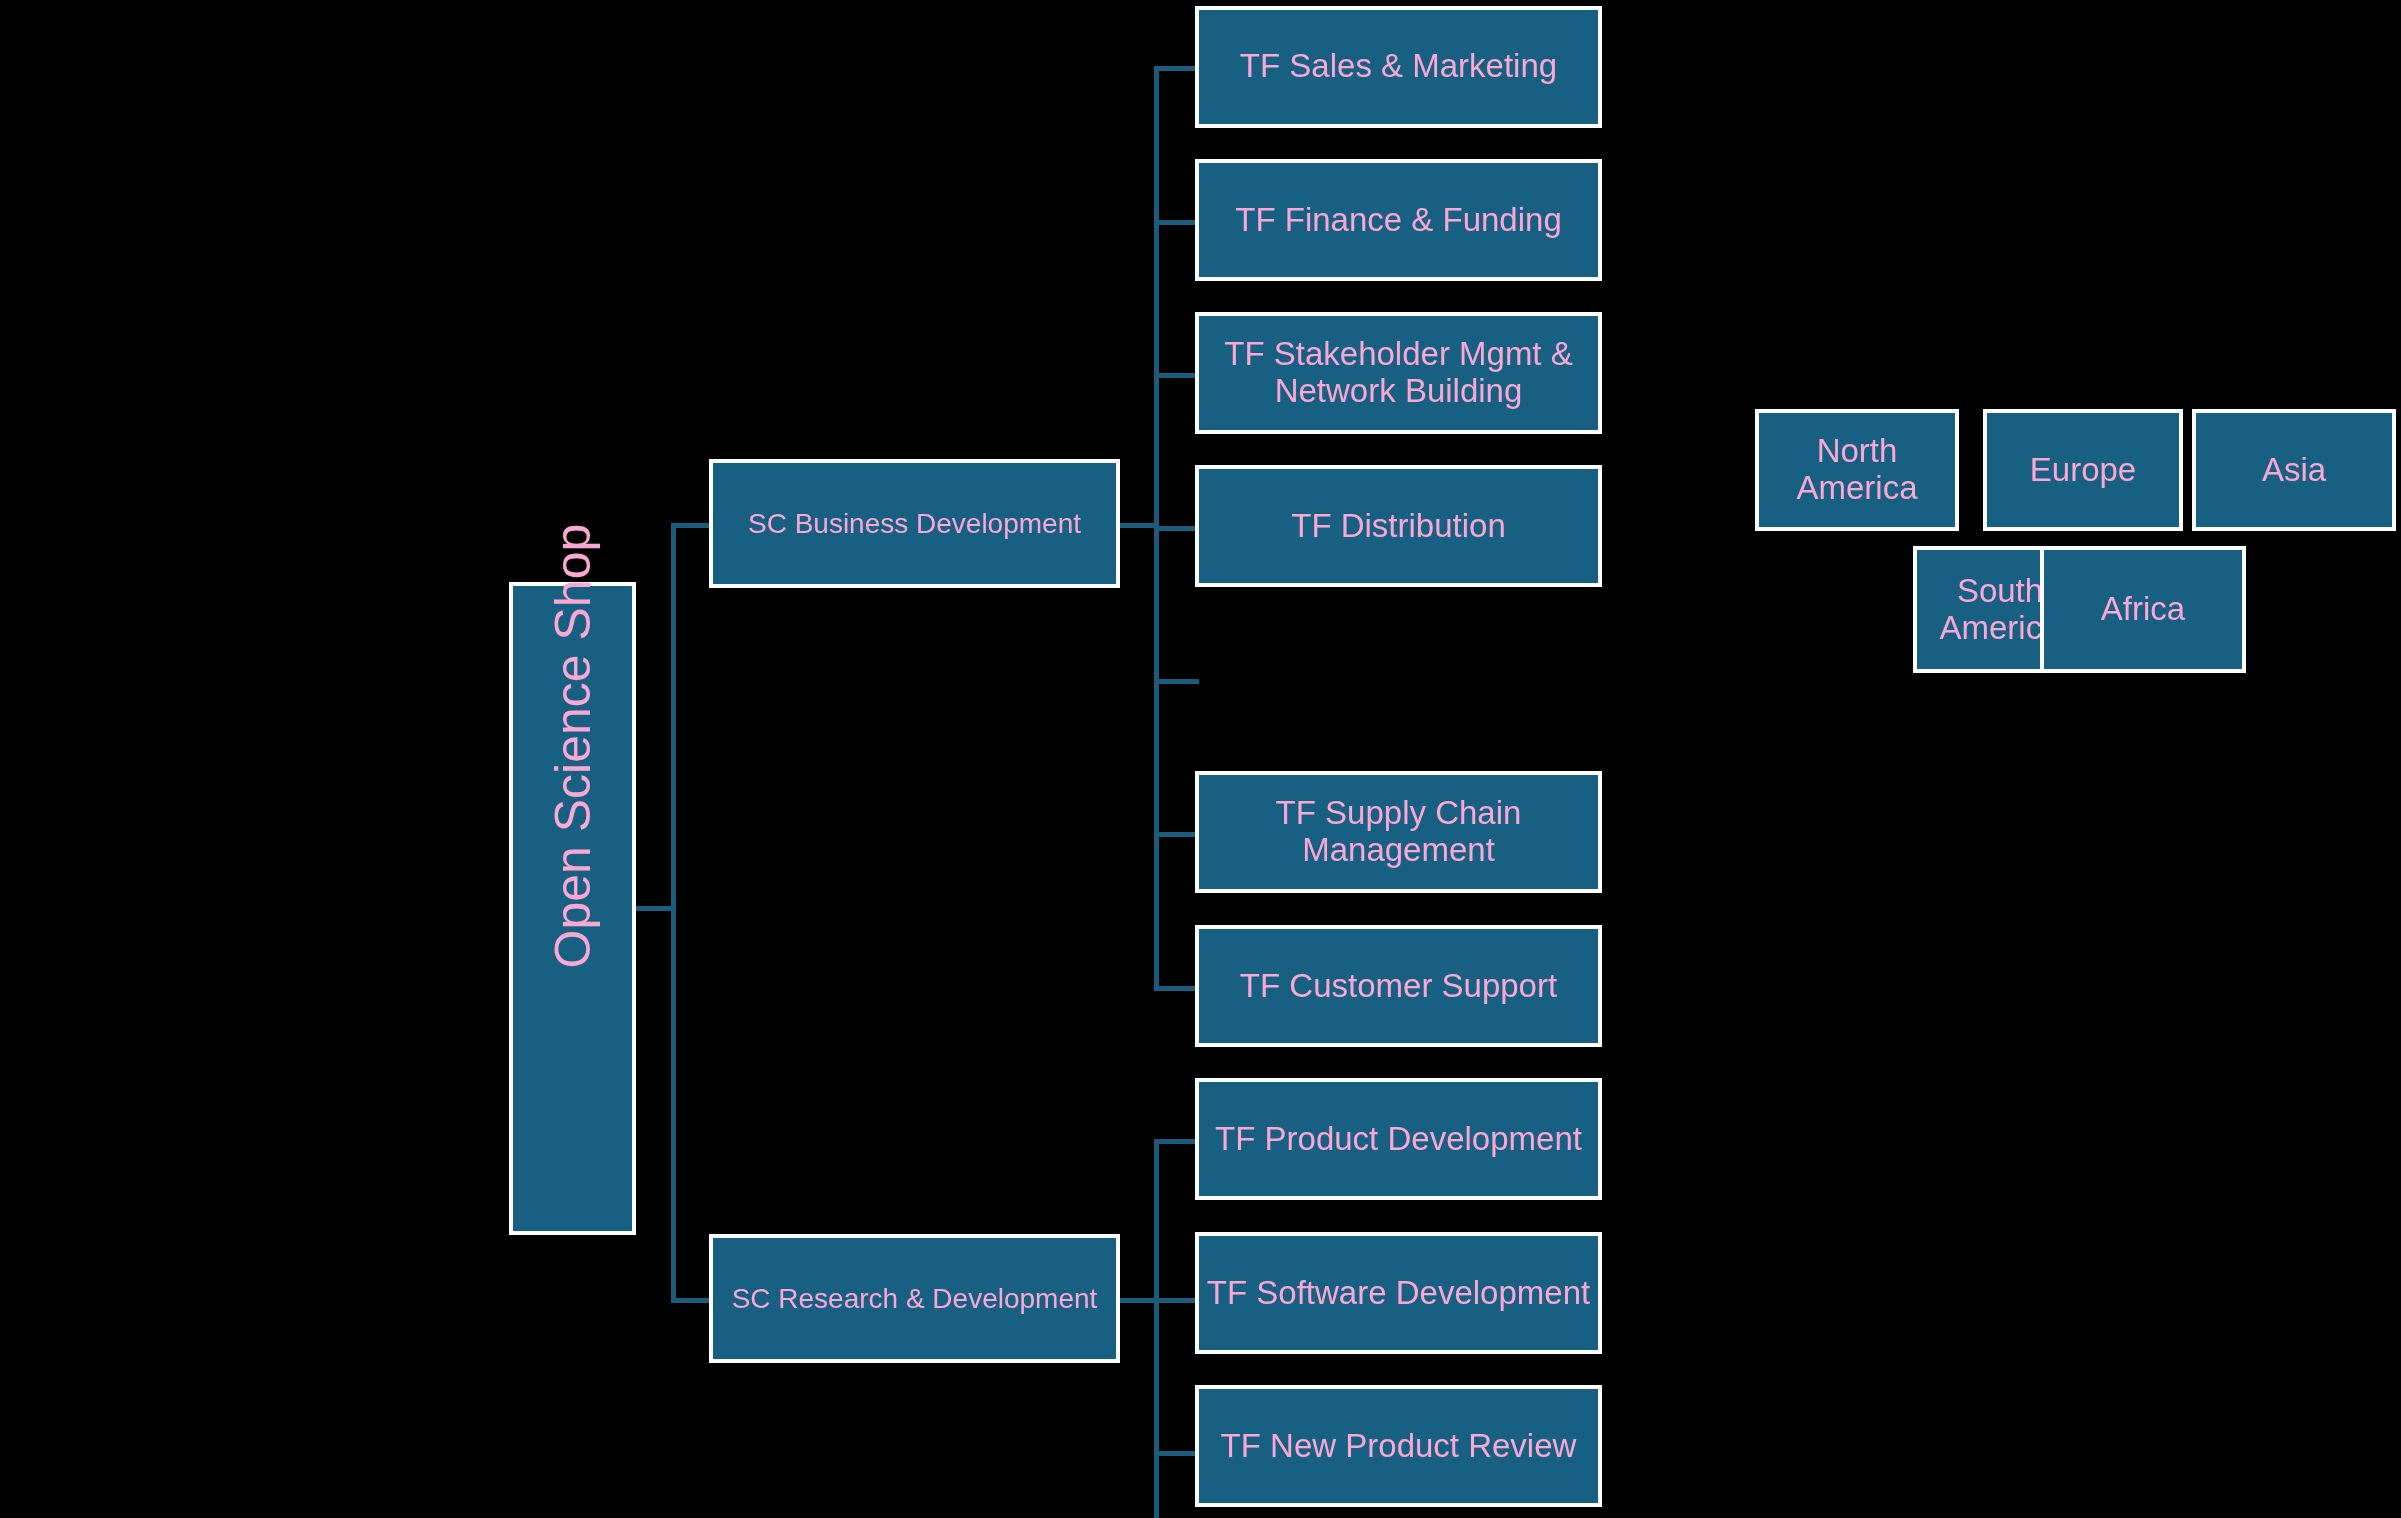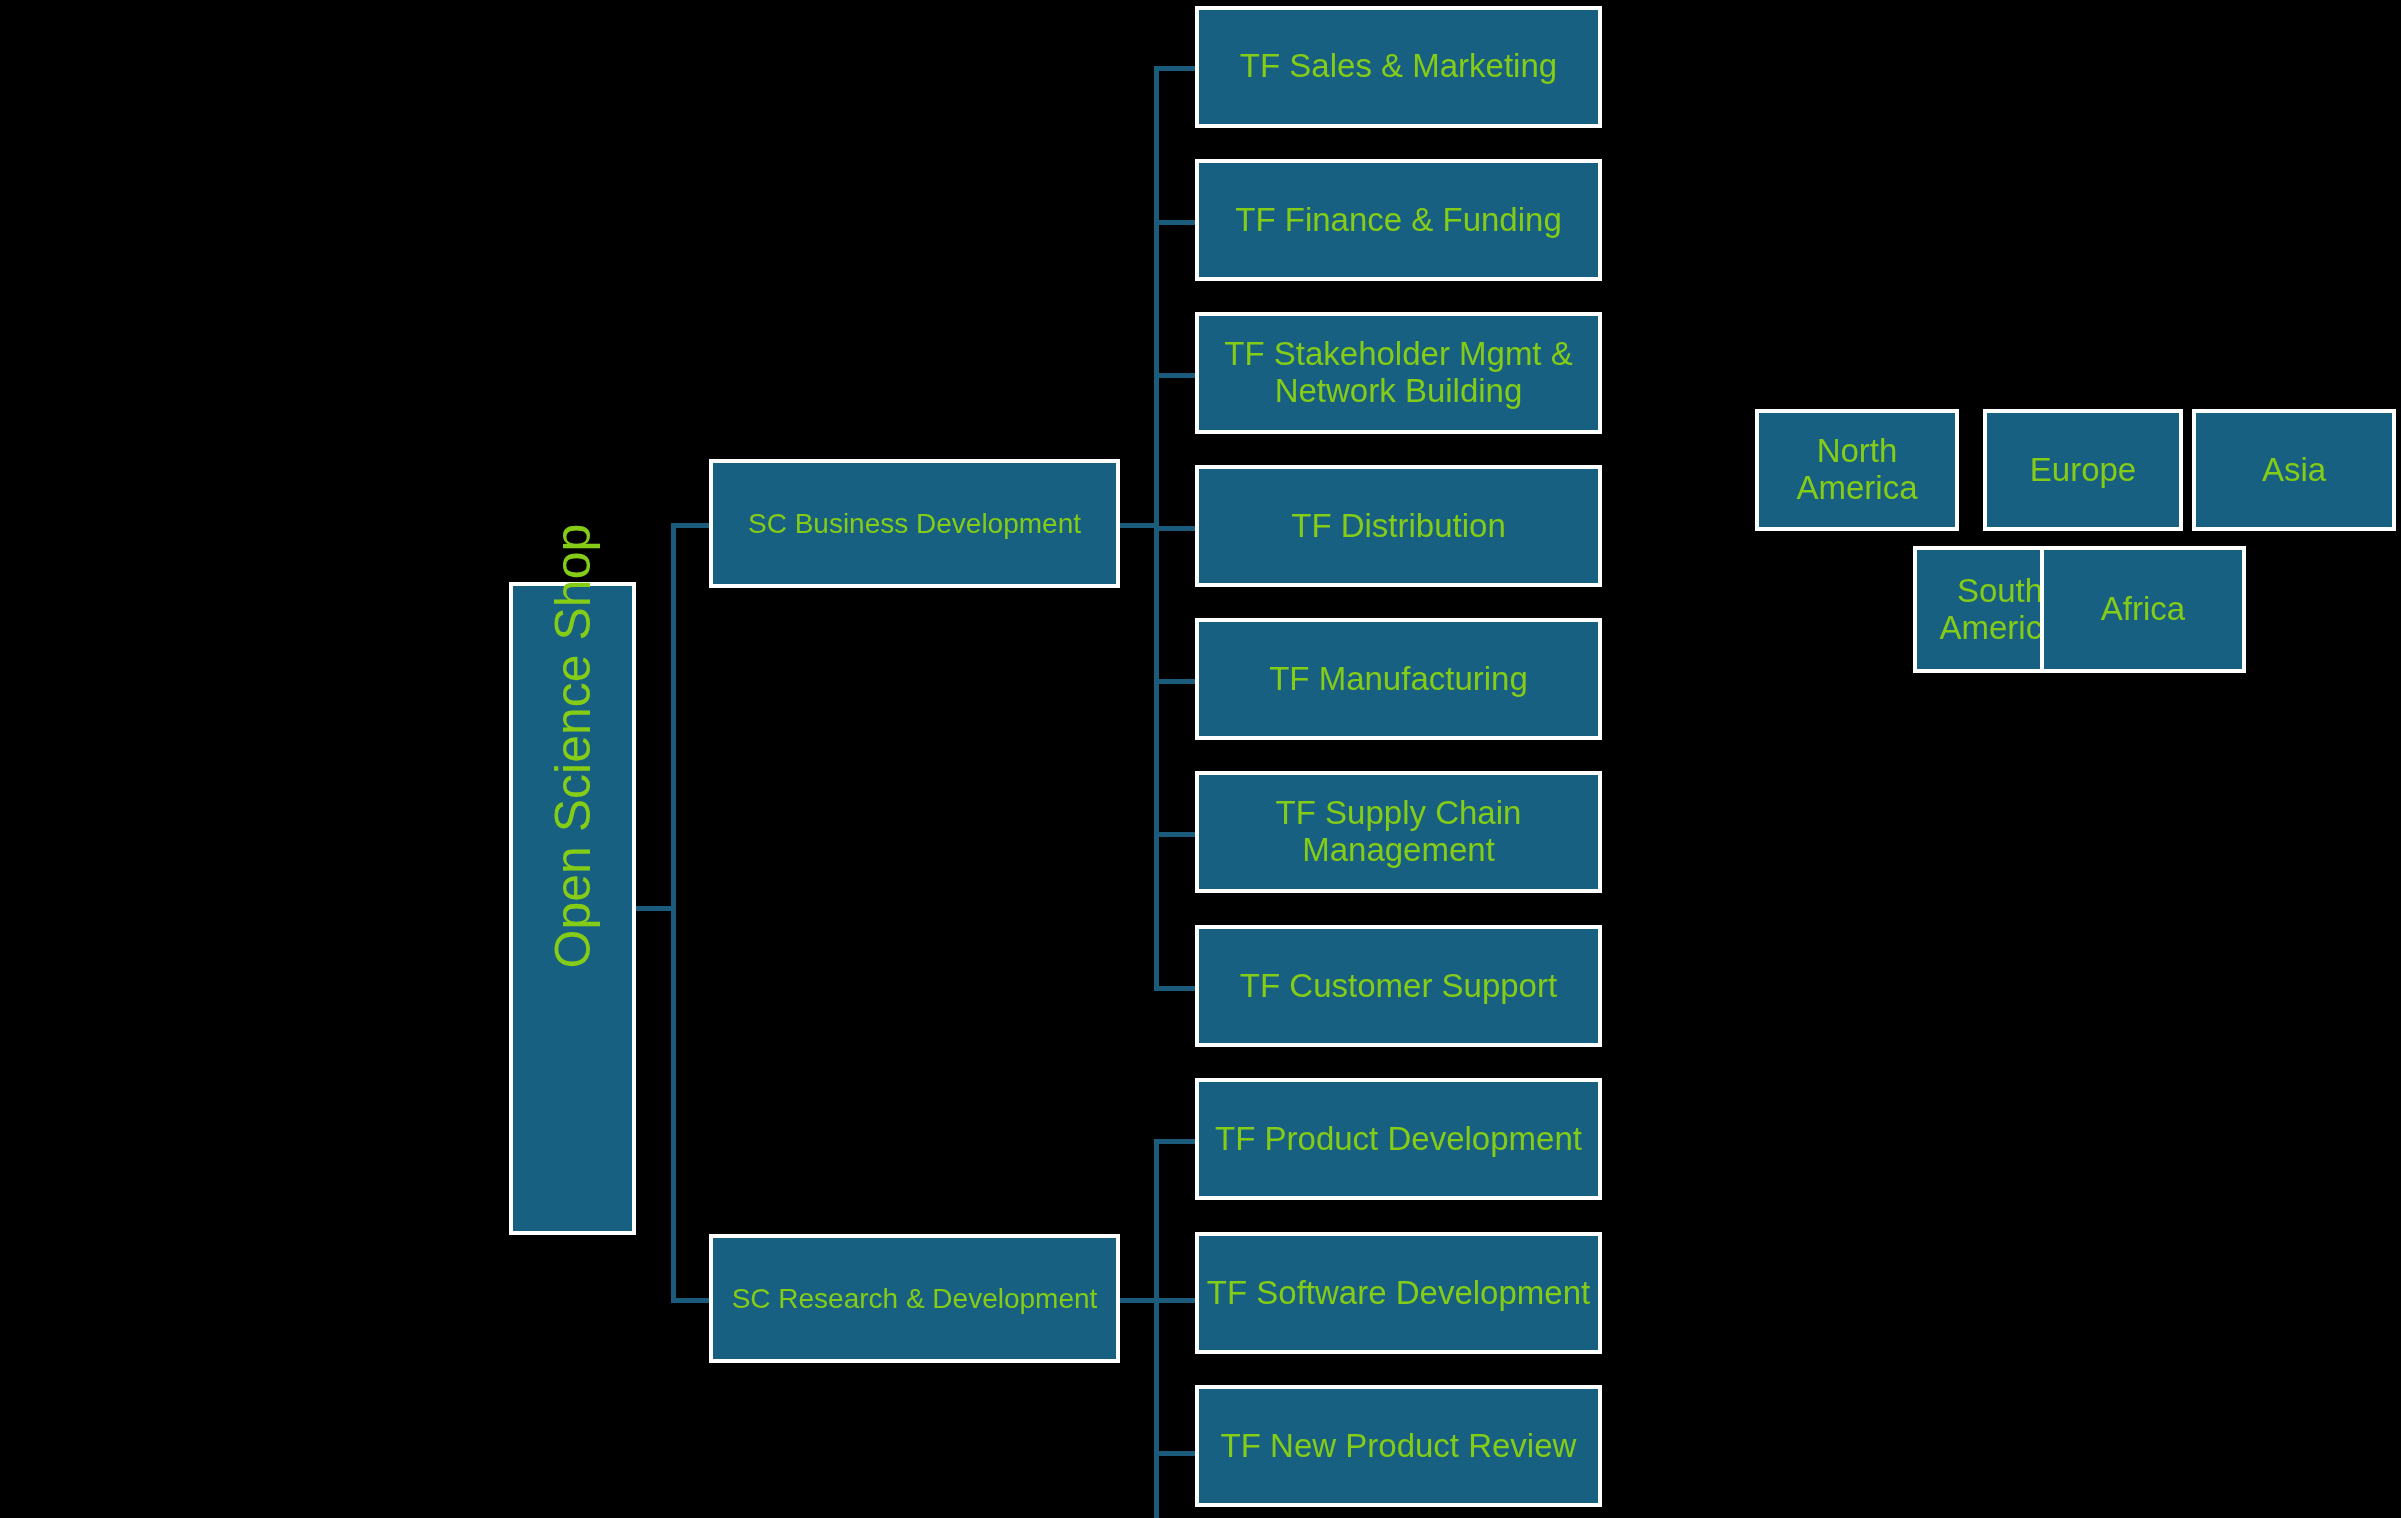--- a/index.html
+++ b/index.html
@@ -15,21 +15,21 @@
   
   .node{
     position:absolute;
     box-sizing:border-box;
     background:#186081;
     border:4.9px solid #ffffff;
     display:flex;
     align-items:center;
     justify-content:center;
     text-align:center;
-    color:#84cc16;
+    color:#f9a8d4;
     line-height:1.12;
     z-index:3;
   }
   .node .lbl{
     display:block;
     width:100%;
     padding:0 7px;
     box-sizing:border-box;
     white-space:pre-line;
   }
@@ -107,23 +107,20 @@
   </div>
 
   <div class="node tf" style="left:1195px; top:312px; width:407px; height:122px;">
     <span class="lbl">TF Stakeholder Mgmt &amp; Network Building</span>
   </div>
 
   <div class="node tf" style="left:1195px; top:465px; width:407px; height:122px;">
     <span class="lbl">TF Distribution</span>
   </div>
 
-  <div class="node tf" style="left:1195px; top:618px; width:407px; height:122px;">
-    <span class="lbl">TF Manufacturing</span>
-  </div>
 
   <div class="node tf" style="left:1195px; top:771px; width:407px; height:122px;">
     <span class="lbl">TF Supply Chain Management</span>
   </div>
 
   <div class="node tf" style="left:1195px; top:925px; width:407px; height:122px;">
     <span class="lbl">TF Customer Support</span>
   </div>
 
   <div class="node tf" style="left:1195px; top:1078px; width:407px; height:122px;">

